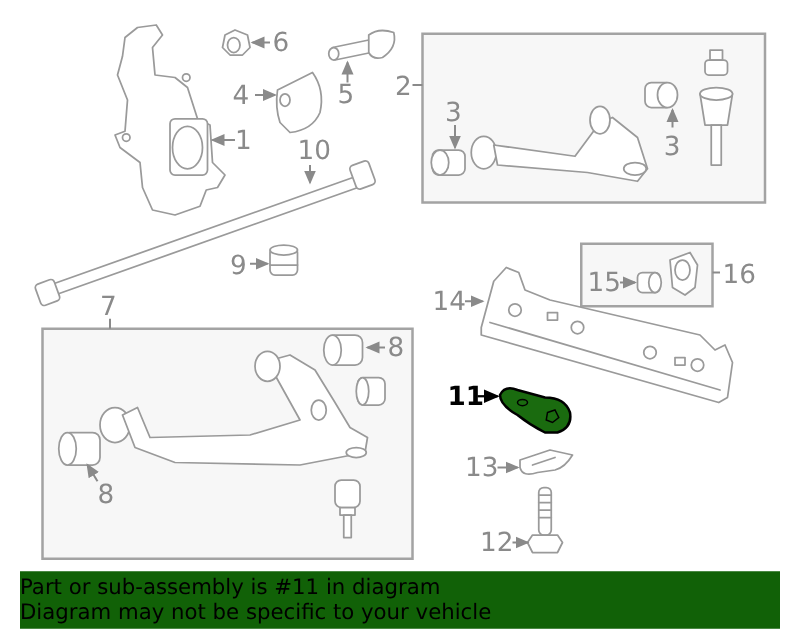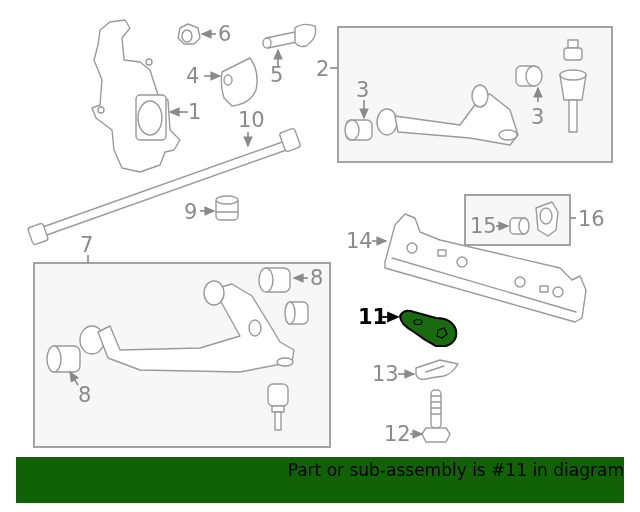--- a/index.html
+++ b/index.html
@@ -6,21 +6,21 @@
     body { width: 640px; height: 512px; position: relative; overflow: hidden; font-family: "DejaVu Sans", sans-serif; }
     #diagram { position: absolute; left: 0; top: 0; width: 640px; height: 512px; }
     .lbl { font-family: "DejaVu Sans", sans-serif; font-size: 21px; fill: #8a8a8a; }
     .lbl-hl { fill: #000000; font-weight: bold; }
     .ln { stroke: #9a9a9a; stroke-width: 1.4; fill: #ffffff; stroke-linejoin: round; stroke-linecap: round; }
     .ln-nf { stroke: #9a9a9a; stroke-width: 1.4; fill: none; stroke-linejoin: round; stroke-linecap: round; }
     .box { fill: #f7f7f7; stroke: #a3a3a3; stroke-width: 2; }
     .arrow { stroke: #8a8a8a; stroke-width: 1.6; fill: none; }
     .arrowhead { fill: #8a8a8a; }
     .hl-part { fill: #1a6b0f; stroke: #000; stroke-width: 2; }
-    #banner { position: absolute; left: 16px; top: 457px; width: 608px; height: 46px; background: #116107; color: #000; text-align: right; font-family: "DejaVu Sans", sans-serif; font-size: 17px; line-height: 20px; padding-top: 3px; box-sizing: border-box; }
+    #banner { position: absolute; left: 16px; top: 457px; width: 608px; height: 46px; background: #116107; color: #000; text-align: left; font-family: "DejaVu Sans", sans-serif; font-size: 17px; line-height: 20px; padding-top: 3px; box-sizing: border-box; }
     #banner div { white-space: nowrap; }
   </style>
 </head>
 <body>
 
 <svg id="diagram" viewBox="0 0 640 512" xmlns="http://www.w3.org/2000/svg">
   <defs>
     <marker id="ah" markerWidth="8" markerHeight="8" refX="6" refY="4" orient="auto">
       <path d="M0,1 L7,4 L0,7 Z" class="arrowhead"></path>
     </marker>
@@ -201,13 +201,14 @@
     <line class="ln-nf" x1="431" y1="408" x2="441" y2="408"></line>
     <line class="ln-nf" x1="431" y1="414" x2="441" y2="414"></line>
     <path class="ln" d="M426,428 L446,428 L450,434 L446,442 L426,442 L422,434 Z"></path>
   </g>
   <line class="arrow" x1="410" y1="434" x2="422" y2="434" marker-end="url(#ah)"></line>
   <text class="lbl" x="384" y="441">12</text>
 </svg>
 
 <div id="banner">
   <div>Part or sub-assembly is #11 in diagram</div>
+  <div>Diagram may not be specific to your vehicle</div>
 </div>
 
 </body></html>

